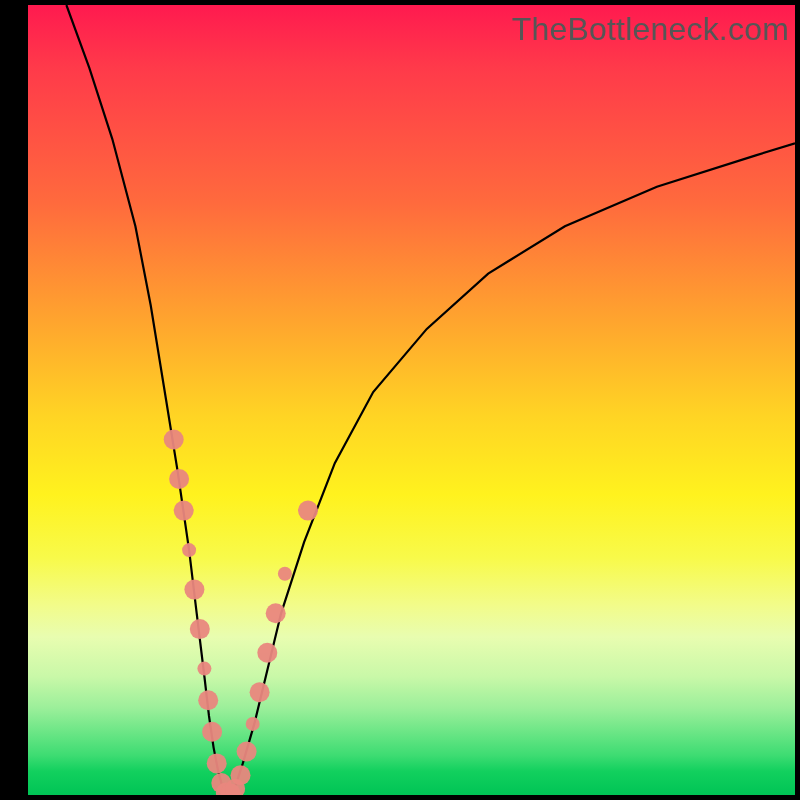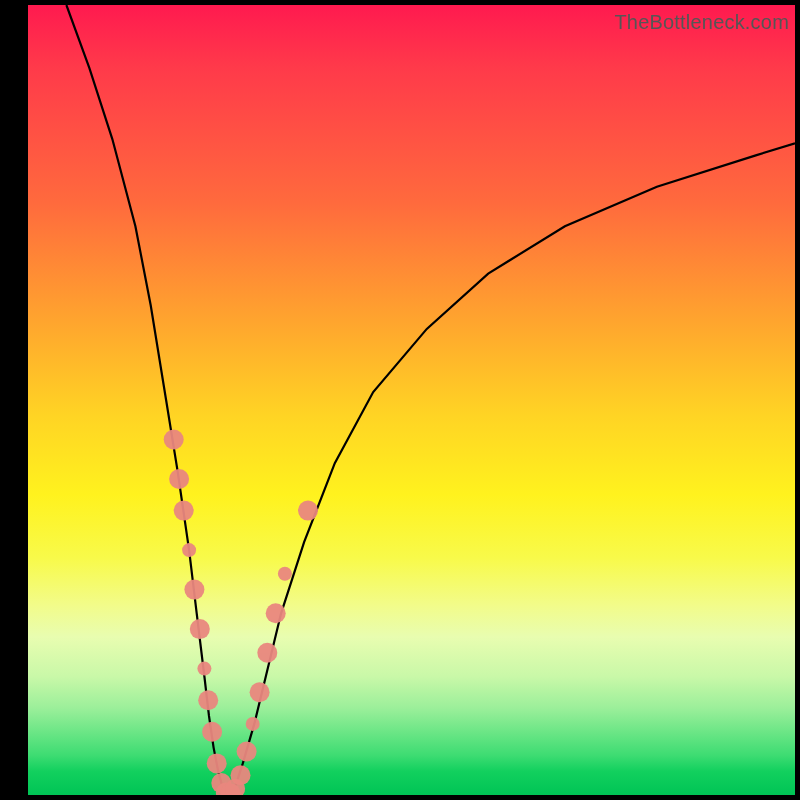--- a/index.html
+++ b/index.html
@@ -39,21 +39,21 @@
       #6ce686 92%,
       #3ddc72 95%,
       #12d05e 97%,
       #00c455 100%
     );
   }
   .watermark {
     position: absolute;
     top: 6px;
     right: 6px;
-    font-size: 20px;
+    font-size: 32px;
     font-weight: 400;
     color: #565656;
     letter-spacing: 0.2px;
     user-select: none;
     z-index: 5;
   }
   svg.curves {
     position: absolute;
     left: 0;
     top: 0;

